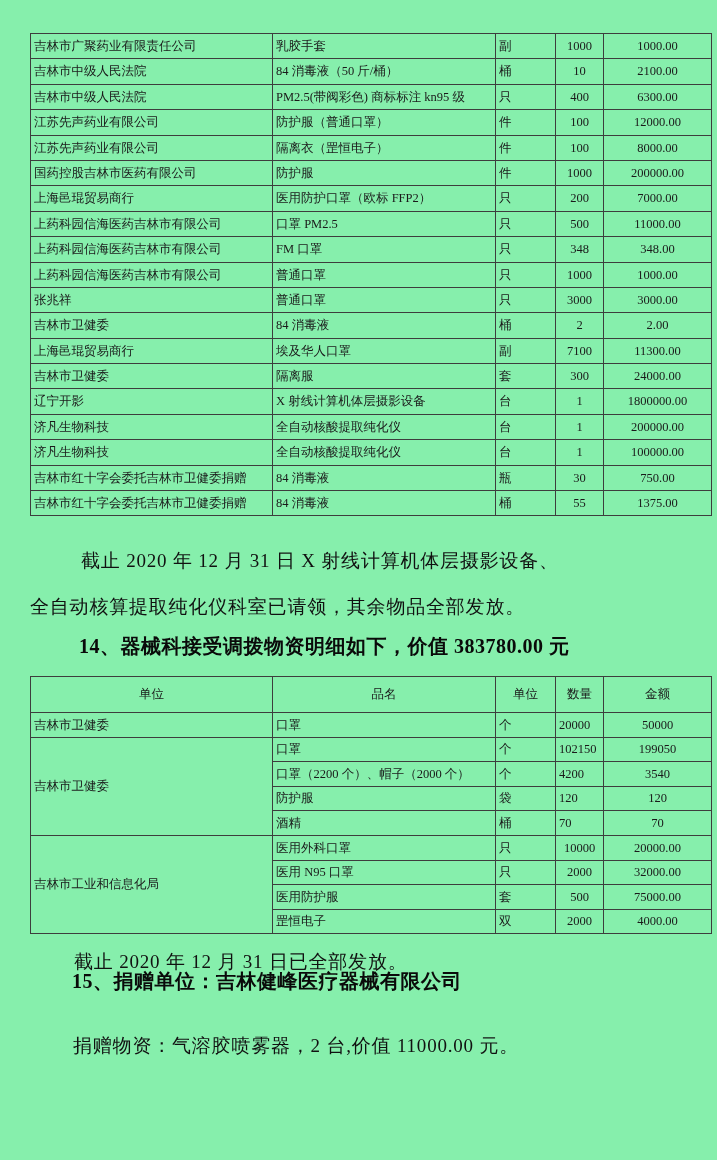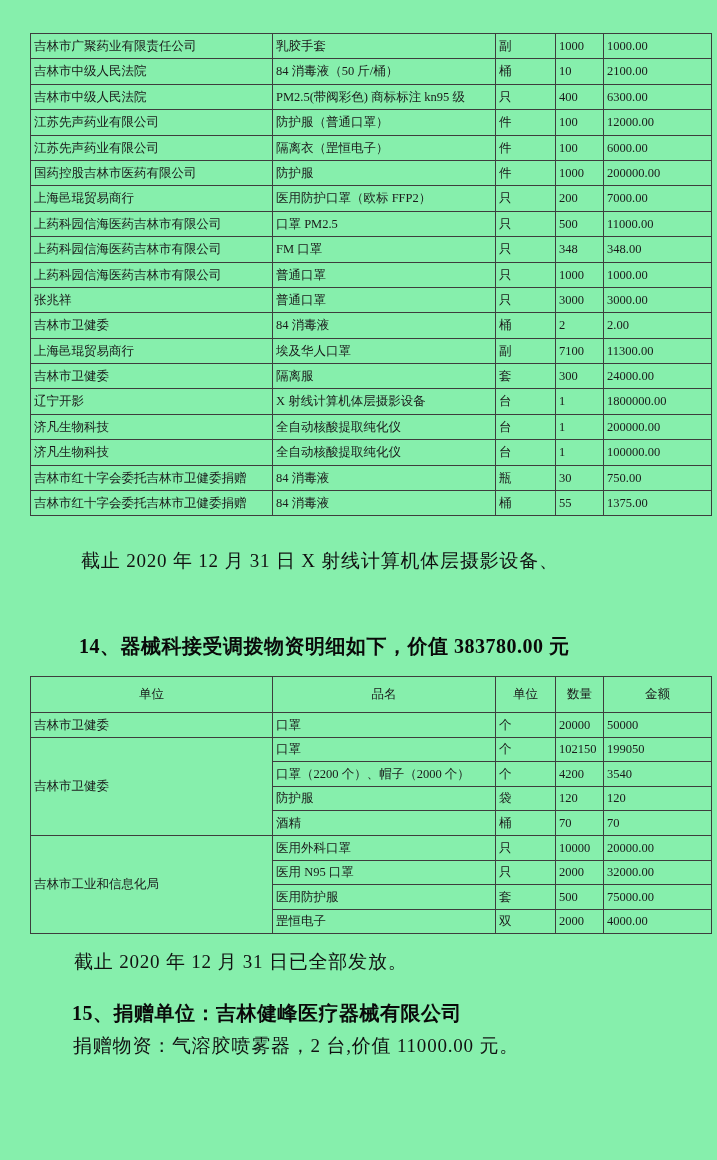--- a/index.html
+++ b/index.html
@@ -30,21 +30,21 @@
     overflow: hidden;
     white-space: nowrap;
     color: #1a1a1a;
   }
   #table1 { top: 33px; }
   #table1 td { height: 25.4px; }
   #table2 { top: 676px; }
   #table2 th { height: 36px; text-align: center; }
   #table2 td { height: 24.6px; }
   .al { text-align: left; }
-  .ar { text-align: left; }
+  .ar { text-align: center; }
   .para {
     position: absolute;
     font-size: 19px;
     letter-spacing: 0.8px;
     white-space: nowrap;
     color: #111111;
   }
   .heading {
     position: absolute;
     font-size: 20px;
@@ -94,21 +94,21 @@
         <td class="al">防护服（普通口罩）</td>
         <td class="al">件</td>
         <td class="ar">100</td>
         <td class="ar">12000.00</td>
       </tr>
       <tr>
         <td class="al">江苏先声药业有限公司</td>
         <td class="al">隔离衣（罡恒电子）</td>
         <td class="al">件</td>
         <td class="ar">100</td>
-        <td class="ar">6000.00</td>
+        <td class="ar">8000.00</td>
       </tr>
       <tr>
         <td class="al">国药控股吉林市医药有限公司</td>
         <td class="al">防护服</td>
         <td class="al">件</td>
         <td class="ar">1000</td>
         <td class="ar">200000.00</td>
       </tr>
       <tr>
         <td class="al">上海邑琨贸易商行</td>
@@ -198,20 +198,21 @@
         <td class="al">吉林市红十字会委托吉林市卫健委捐赠</td>
         <td class="al">84 消毒液</td>
         <td class="al">桶</td>
         <td class="ar">55</td>
         <td class="ar">1375.00</td>
       </tr>
     </tbody>
   </table>
 
   <div class="para" style="left:81px; top:548px;">截止 2020 年 12 月 31 日 X 射线计算机体层摄影设备、</div>
+  <div class="para" style="left:30px; top:594px;">全自动核算提取纯化仪科室已请领，其余物品全部发放。</div>
 
   <div class="heading" style="left:79px; top:633px;">14、器械科接受调拨物资明细如下，价值 383780.00 元</div>
 
   <table id="table2" class="doc-table">
     <colgroup>
       <col style="width:242px">
         <col style="width:223px">
         <col style="width:60px">
         <col style="width:48px">
         <col style="width:108px">
@@ -279,17 +280,17 @@
         <td class="al">罡恒电子</td>
         <td class="al">双</td>
         <td class="ar">2000</td>
         <td class="ar">4000.00</td>
       </tr>
     </tbody>
   </table>
 
   <div class="para" style="left:74px; top:949px;">截止 2020 年 12 月 31 日已全部发放。</div>
 
-  <div class="heading" style="left:72px; top:1000px;text-align:right;">15、捐赠单位：吉林健峰医疗器械有限公司</div>
+  <div class="heading" style="left:72px; top:968px;text-align:right;">15、捐赠单位：吉林健峰医疗器械有限公司</div>
 
   <div class="para" style="left:73px; top:1033px;">捐赠物资：气溶胶喷雾器，2 台,价值 11000.00 元。</div>
 
 </div>
 
 </body></html>

